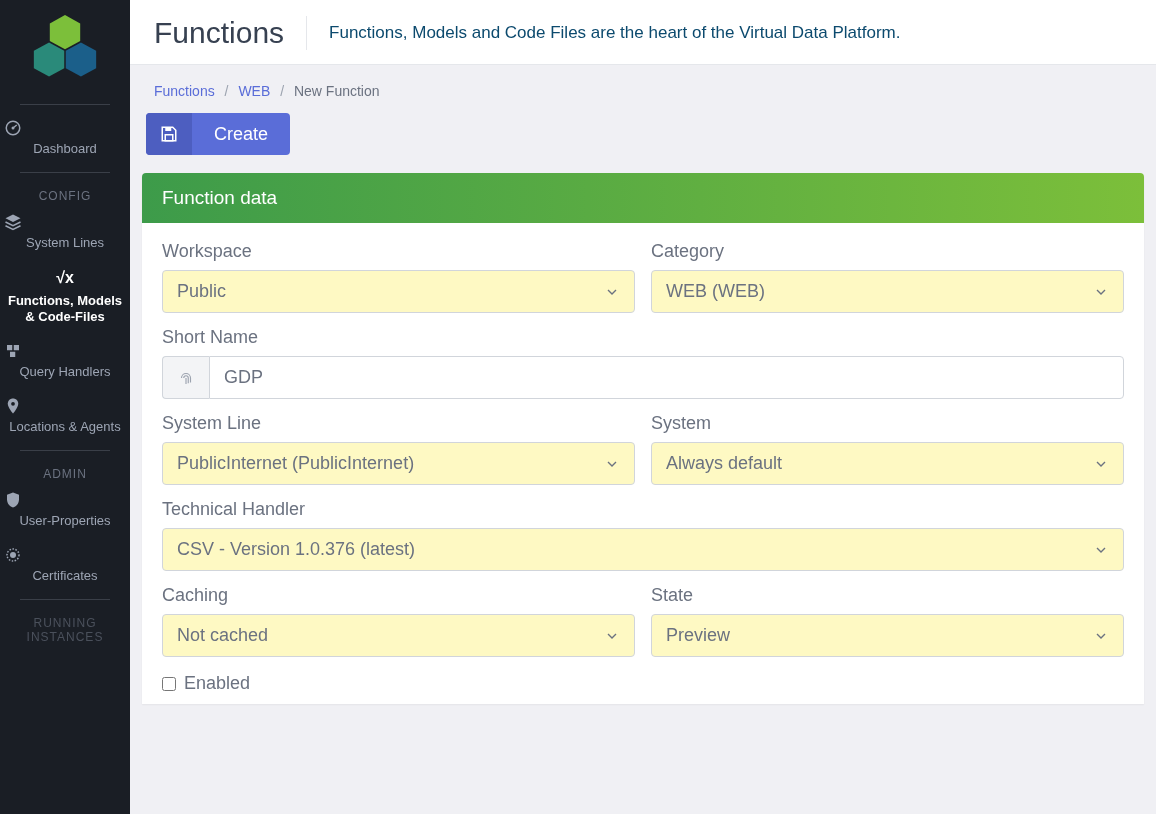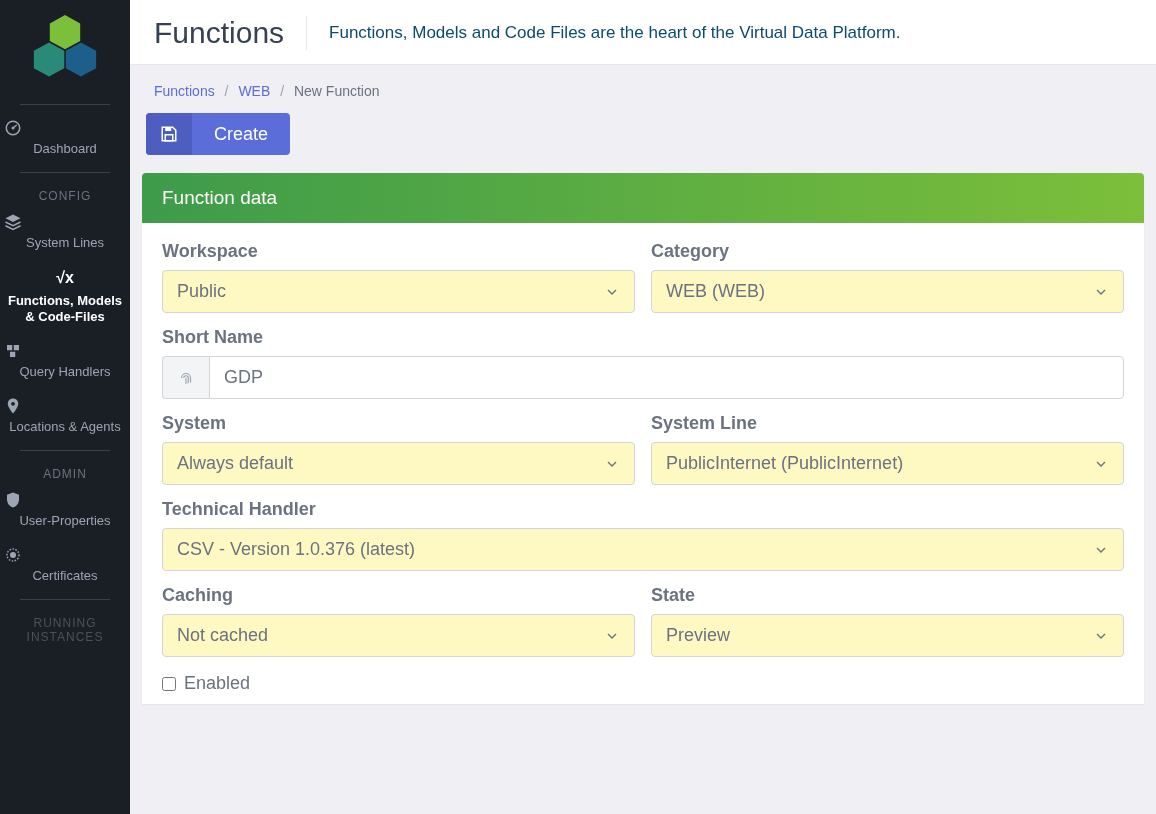--- a/index.html
+++ b/index.html
@@ -144,21 +144,21 @@
     gap: 16px;
     margin-bottom: 14px;
   }
   .form-col { flex: 1; }
   .form-col-full { flex: 1 1 100%; }
   label.field-label {
     display: block;
     font-size: 18px;
     color: #6b7280;
     margin-bottom: 8px;
-    font-weight: 700;
+    font-weight: 400;
   }
   .select, .text-input {
     width: 100%;
     border: 1px solid #d1d5db;
     border-radius: 4px;
     padding: 10px 14px;
     font-size: 18px;
     color: #6b7280;
     background: #fef9c3;
     display: flex;
@@ -360,34 +360,34 @@
                   <path d="M12 12 V20"></path>
                 </svg>
             </div>
             <input class="text-field" type="text" value="GDP" style="">
           </div>
         </div>
       </div>
 
       <div class="form-row">
         <div class="form-col">
+          <label class="field-label">System Line</label>
+          <div class="select">
+            <span>PublicInternet (PublicInternet)</span>
+            <span class="chev">
+              <svg width="16" height="16" viewBox="0 0 24 24" fill="none" stroke="currentColor" stroke-width="2">
+                  <polyline points="6 9 12 15 18 9"></polyline>
+                </svg>
+            </span>
+          </div>
+        </div>
+        <div class="form-col">
           <label class="field-label">System</label>
           <div class="select">
             <span>Always default</span>
-            <span class="chev">
-              <svg width="16" height="16" viewBox="0 0 24 24" fill="none" stroke="currentColor" stroke-width="2">
-                  <polyline points="6 9 12 15 18 9"></polyline>
-                </svg>
-            </span>
-          </div>
-        </div>
-        <div class="form-col">
-          <label class="field-label">System Line</label>
-          <div class="select">
-            <span>PublicInternet (PublicInternet)</span>
             <span class="chev">
               <svg width="16" height="16" viewBox="0 0 24 24" fill="none" stroke="currentColor" stroke-width="2">
                   <polyline points="6 9 12 15 18 9"></polyline>
                 </svg>
             </span>
           </div>
         </div>
       </div>
 
       <div class="form-row">

